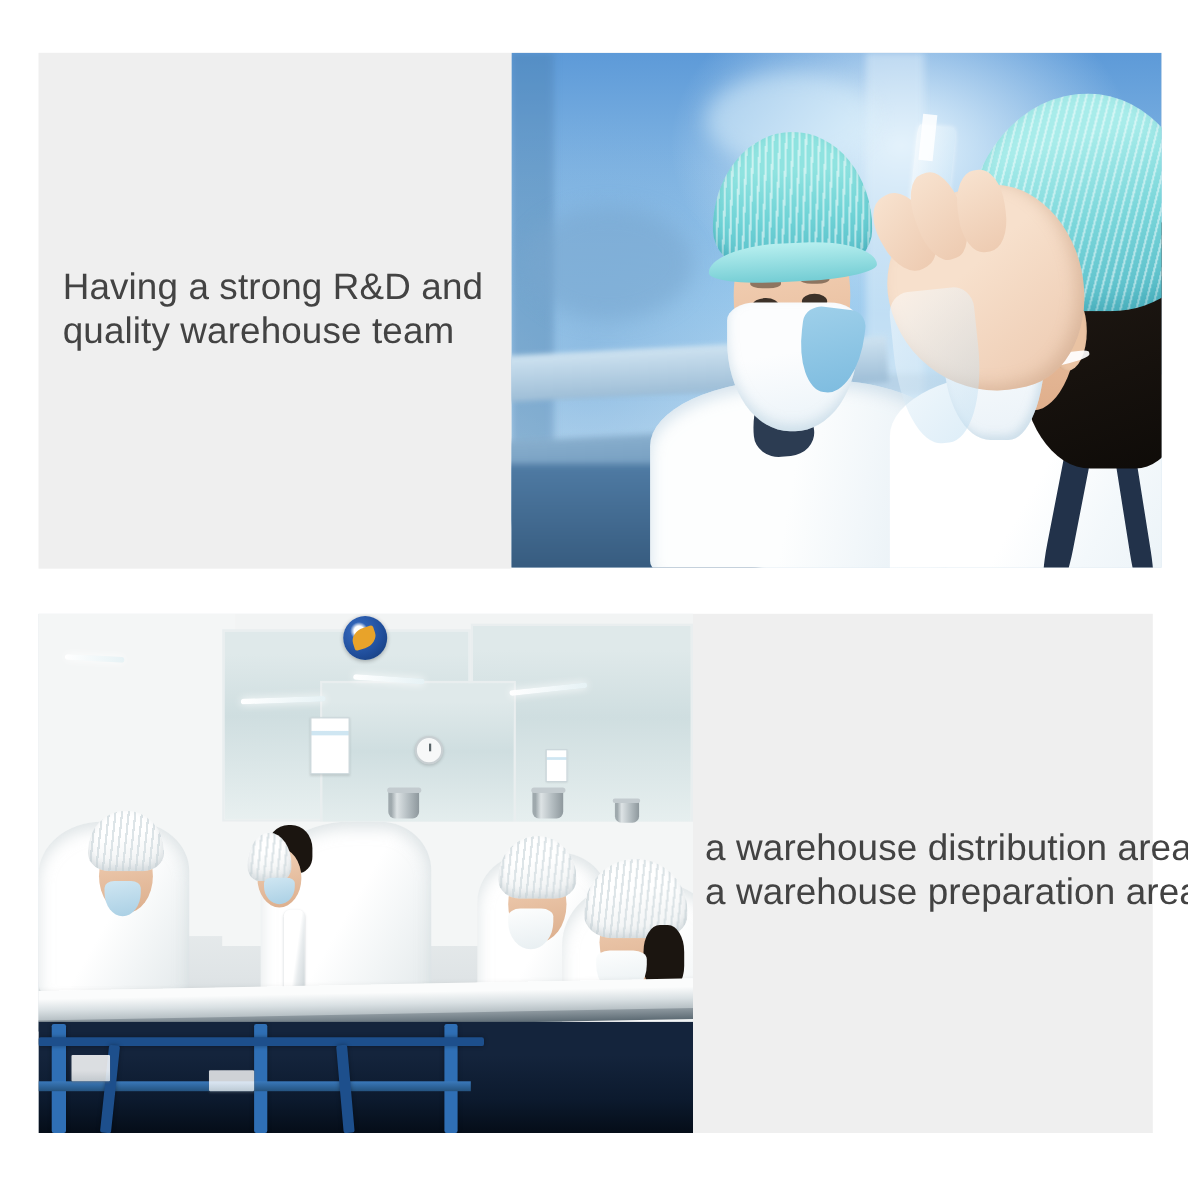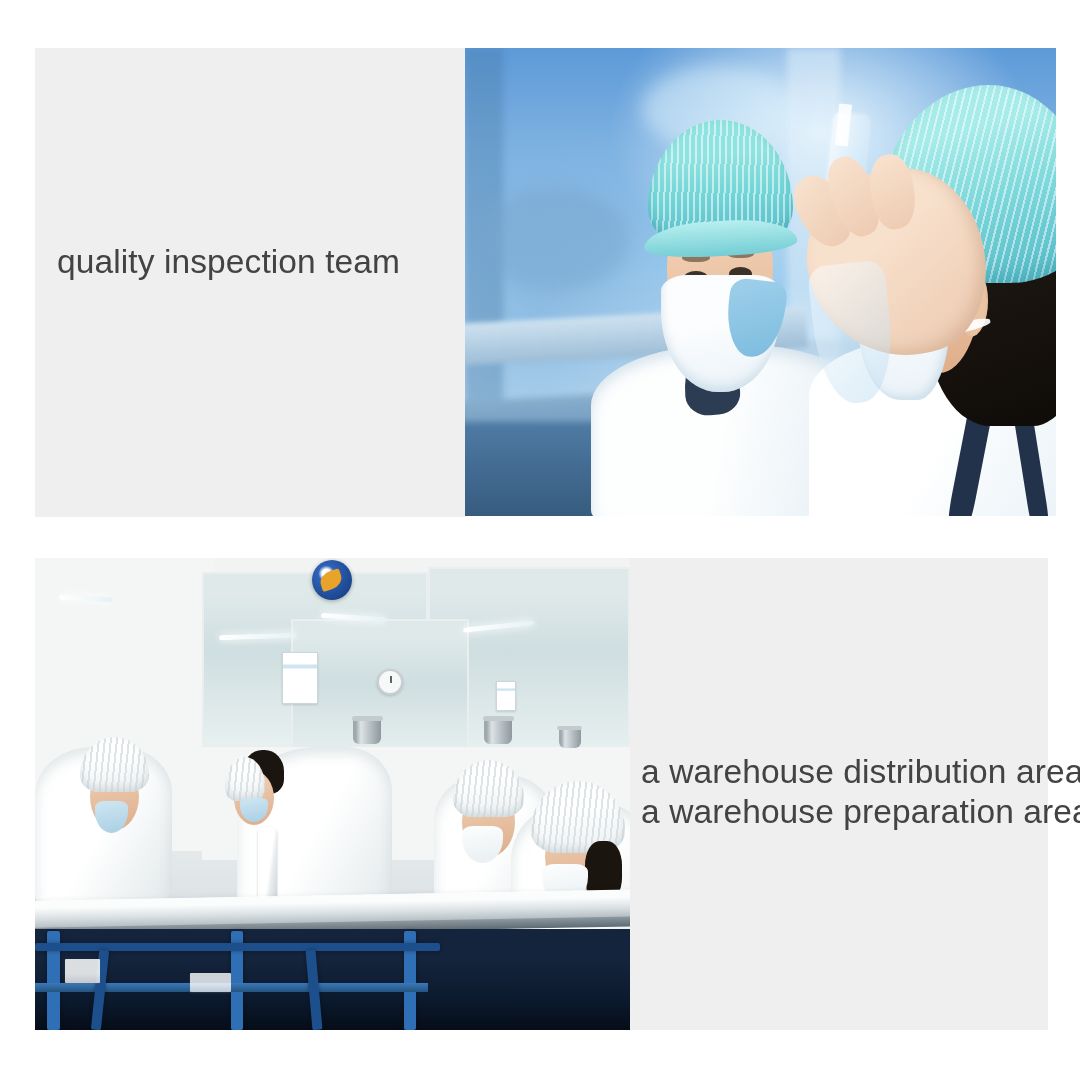--- a/index.html
+++ b/index.html
@@ -365,21 +365,22 @@
   #caption-bottom { left:641px; top:752px; }
 </style>
 </head>
 <body>
 
 <div class="stage">
 
   <div class="panel" id="panel-top"></div>
 
   <div class="caption" id="caption-top">
-    <span>quality inspection team</span>
+    <span>Having a strong R&amp;D and</span>
+    <span>quality warehouse team</span>
   </div>
 
   <div class="photo" id="photo-lab">
     <div class="lab-bg"></div>
 
     <div class="blob" style="left:2%;top:30%;width:26%;height:22%;background:rgba(120,165,205,.55);"></div>
     <div class="blob" style="left:30%;top:4%;width:26%;height:18%;background:rgba(222,242,252,.5);"></div>
     <div class="lab-rack"></div>
     <div class="lab-rack-bar" style="top:30%;"></div>
     <div class="lab-rack-bar" style="top:46%;"></div>

